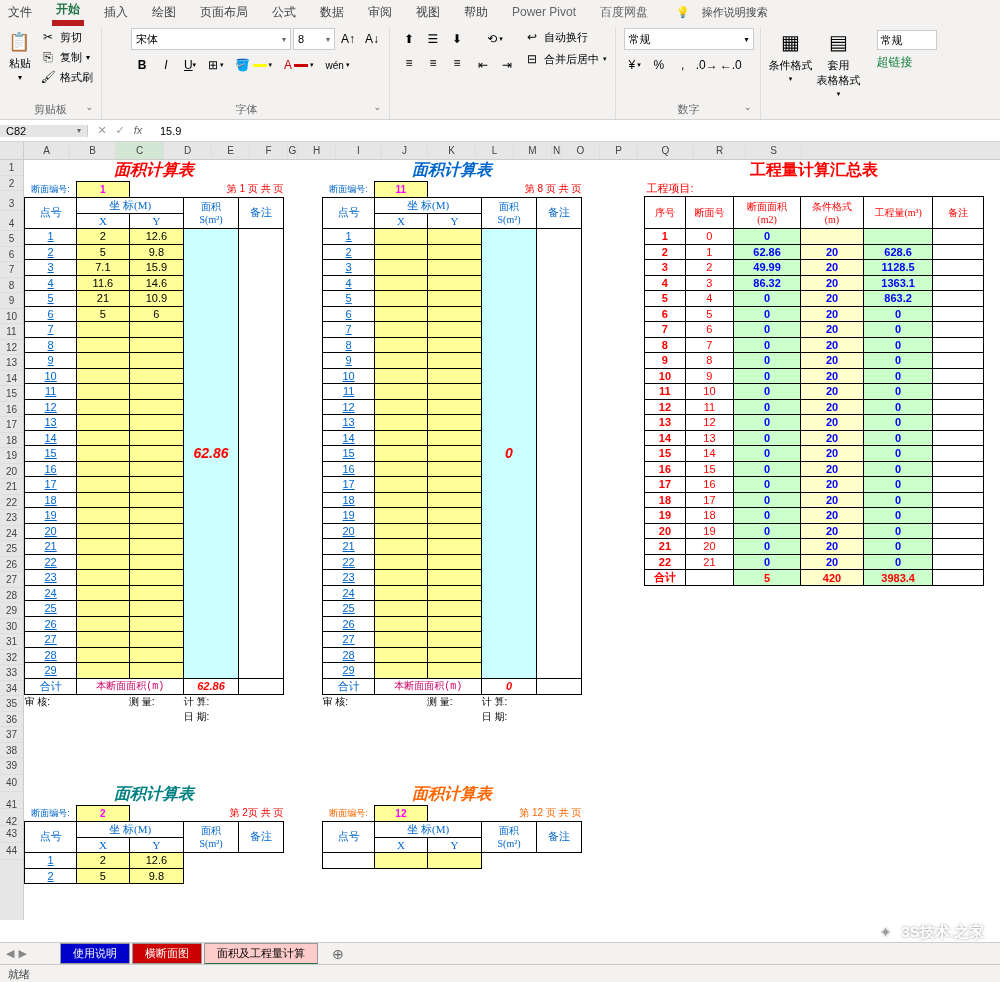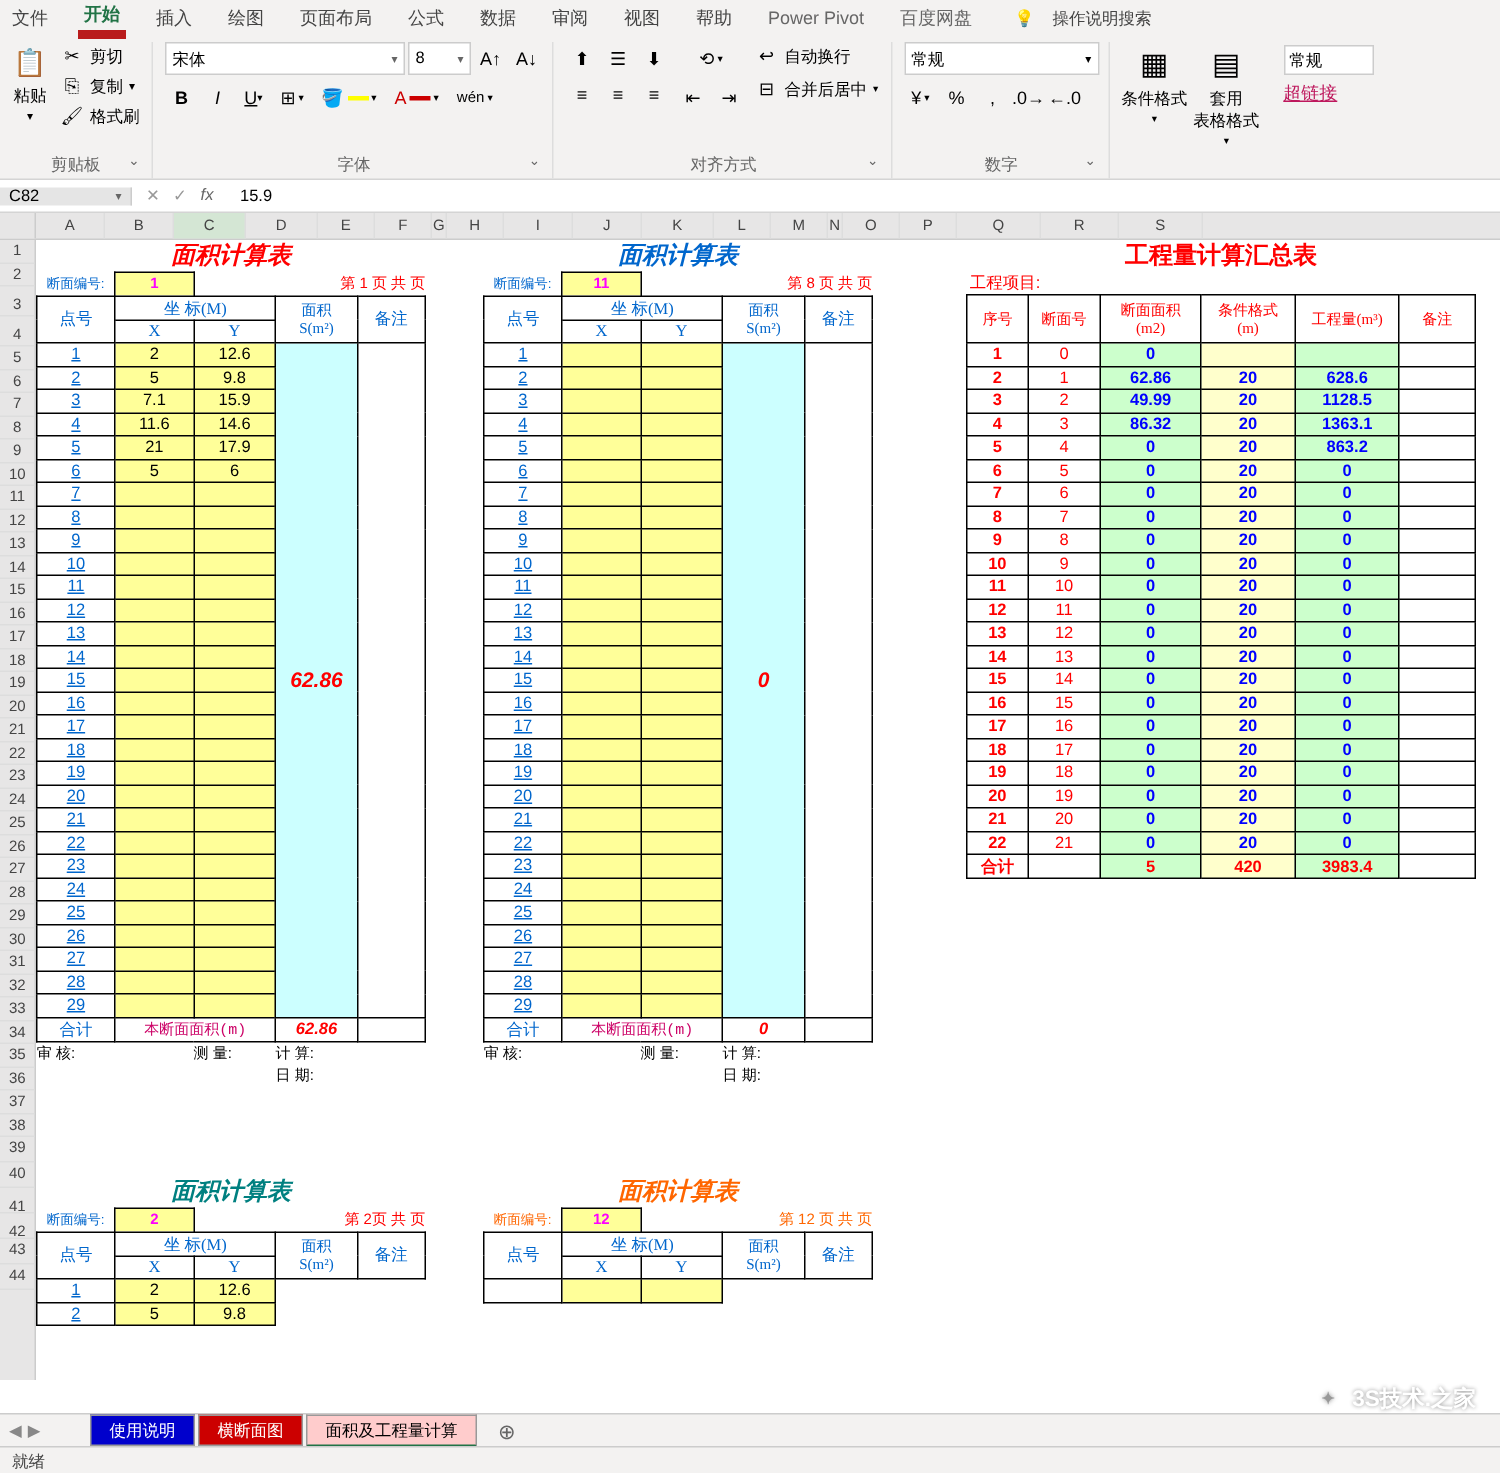--- a/index.html
+++ b/index.html
@@ -20,37 +20,37 @@
 .rgroup-label::after { content: "⌄"; position: absolute; right: 2px; font-size: 9px; }
 
 .big-btn { display: flex; flex-direction: column; align-items: center; gap: 2px; padding: 2px; cursor: pointer; }
 .big-btn .icon { width: 24px; height: 24px; display: flex; align-items: center; justify-content: center; font-size: 18px; }
 .big-btn .lbl { font-size: 11px; }
 .small-btns { display: flex; flex-direction: column; gap: 2px; }
 .small-btn { display: flex; align-items: center; gap: 4px; font-size: 11px; padding: 1px 2px; cursor: pointer; }
 .small-btn .ic { width: 16px; height: 16px; display: inline-flex; align-items: center; justify-content: center; font-size: 12px; }
 
 .font-group { display: flex; flex-direction: column; gap: 4px; }
-.font-row { display: flex; gap: 2px; }
+.font-row { display: flex; gap: 2px; margin-left: 21px; }
 .combo { background: #fff; border: 1px solid #ccc; height: 22px; display: flex; align-items: center; padding: 0 4px; font-size: 11px; }
 .combo.font { width: 160px; }
 .combo.size { width: 42px; }
 .combo .arrow { margin-left: auto; font-size: 8px; color: #666; }
 .tbtn { width: 22px; height: 22px; border: 1px solid transparent; display: flex; align-items: center; justify-content: center; cursor: pointer; font-size: 12px; }
 .tbtn.wide { width: auto; padding: 0 4px; gap: 2px; }
 .color-bar { width: 14px; height: 3px; display: block; }
 
 .align-grid { display: grid; grid-template-columns: repeat(3,22px); gap: 2px; }
 .num-combo { background: #fff; border: 1px solid #ccc; width: 130px; height: 22px; display: flex; align-items: center; padding: 0 4px; }
 
 .style-btn { display: flex; flex-direction: column; align-items: center; gap: 2px; cursor: pointer; font-size: 11px; }
 .style-btn .ic { width: 28px; height: 28px; display: flex; align-items: center; justify-content: center; font-size: 20px; }
 
 .style-combo { background: #fff; border: 1px solid #ccc; width: 60px; height: 20px; display: flex; align-items: center; padding: 0 3px; font-size: 11px; }
-.hyperlink { color: #be185d; text-decoration: underline; font-size: 12px; cursor: pointer; }
+.hyperlink { color: #15803d; font-size: 12px; cursor: pointer; }
 
 
 .namebar { display: flex; align-items: center; height: 22px; border-bottom: 1px solid #d4d4d4; background: #fff; }
 .namebox { width: 88px; border-right: 1px solid #ccc; padding: 0 6px; font-size: 11px; background: #e5e5e5; display: flex; align-items: center; }
 .namebox .arrow { margin-left: auto; color: #666; font-size: 8px; }
 .fx-btns { display: flex; gap: 2px; padding: 0 6px; }
 .fx-btns span { color: #999; cursor: pointer; font-size: 11px; width: 16px; text-align: center; }
 .fx-btns .fx { font-style: italic; color: #666; }
 .formula-input { flex: 1; padding: 0 8px; font-size: 11px; border: none; outline: none; }
 
@@ -243,21 +243,20 @@
               <span class="ic">↩</span>
               <span>自动换行</span>
             </div>
           <div class="small-btn">
               <span class="ic">⊟</span>
               <span>合并后居中</span>
               <span style="font-size:7px">▾</span>
             </div>
         </div>
       </div>
-      <div class="rgroup-label">对齐方式</div>
     </div>
 
     <div class="rgroup">
       <div class="rgroup-content">
         <div style="display:flex;flex-direction:column;gap:4px">
           <div class="num-combo">
               <span>常规</span>
               <span class="arrow" style="margin-left:auto;font-size:8px">▾</span>
             </div>
           <div style="display:flex;gap:2px">
@@ -421,21 +420,21 @@
               <td class="yd">15.9</td>
             </tr>
             <tr>
               <td class="pn">4</td>
               <td class="yd">11.6</td>
               <td class="yd">14.6</td>
             </tr>
             <tr>
               <td class="pn">5</td>
               <td class="yd">21</td>
-              <td class="yd">17.9</td>
+              <td class="yd">10.9</td>
             </tr>
             <tr>
               <td class="pn">6</td>
               <td class="yd">5</td>
               <td class="yd">6</td>
             </tr>
             <tr>
               <td class="pn">7</td>
               <td class="yd"></td>
               <td class="yd"></td>

